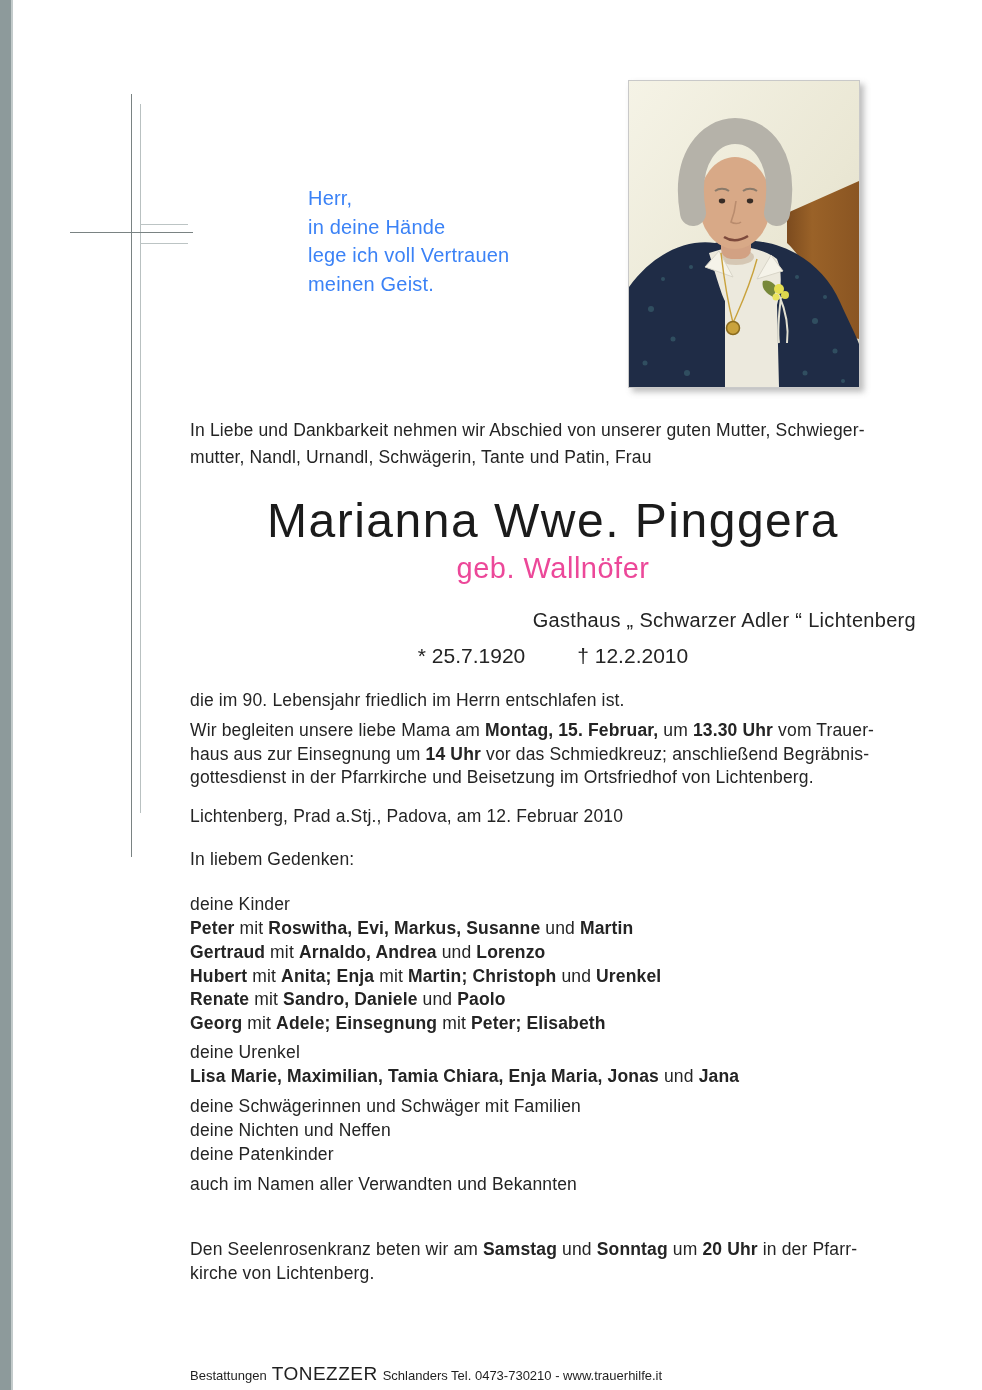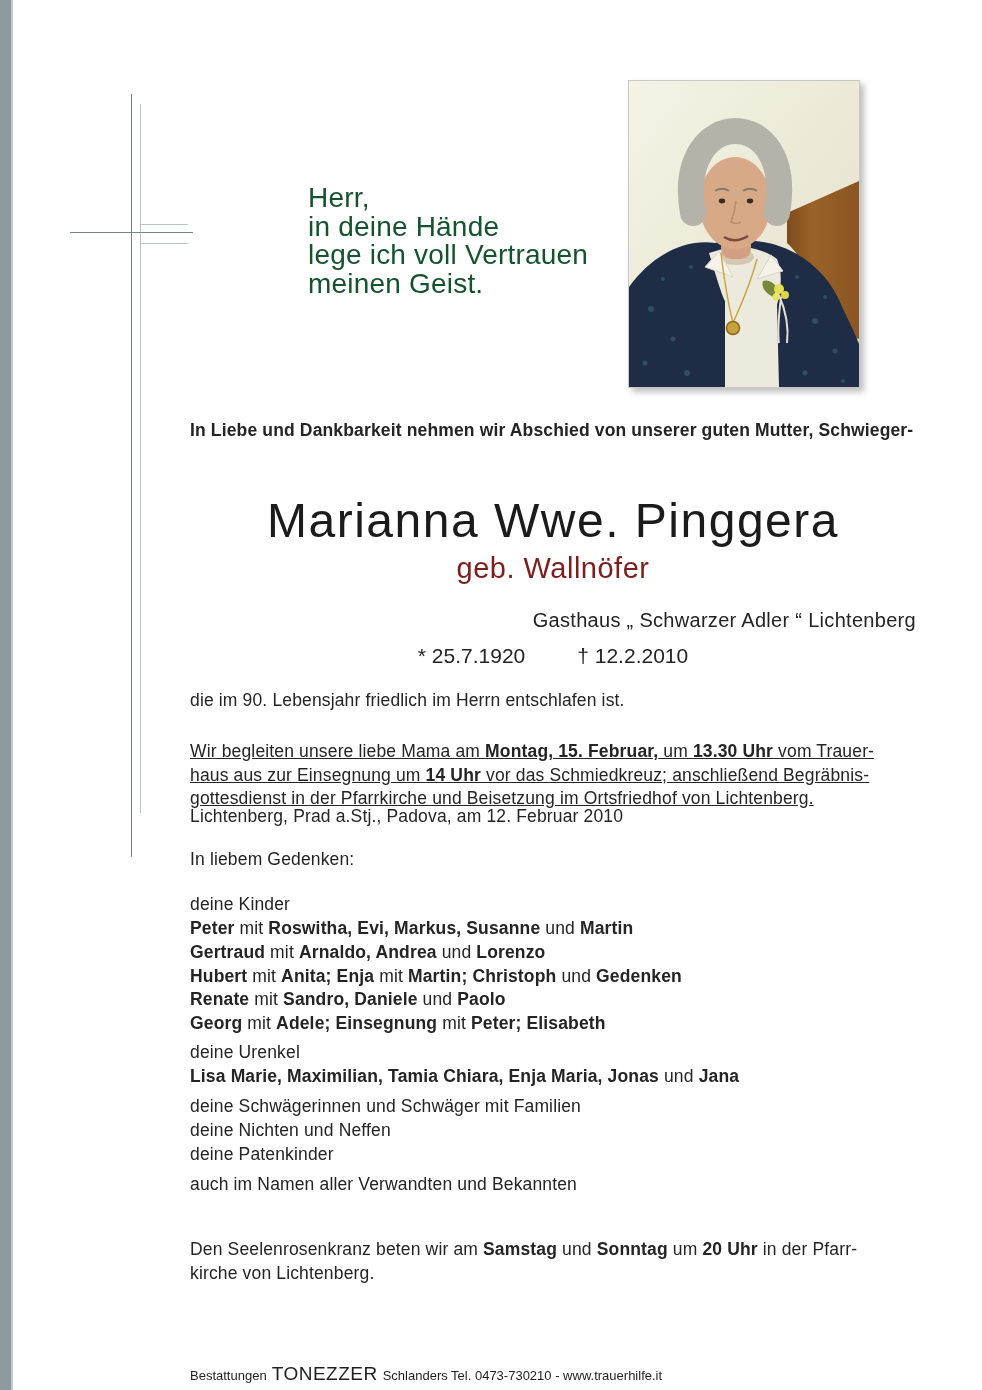--- a/index.html
+++ b/index.html
@@ -8,39 +8,39 @@
   
   .sidebar{position:absolute;left:0;top:0;width:11px;height:1390px;background:#8d9a9b;border-right:2px solid #c3cbcb;}
   
   .xline{position:absolute;}
   .v-dark{left:131px;top:94px;width:1px;height:763px;background:#7a8383;}
   .v-light{left:140px;top:104px;width:1px;height:709px;background:#b9c1c1;}
   .h-dark{left:70px;top:232px;width:123px;height:1px;background:#7a8383;}
   .h-light-top{left:140px;top:224px;width:48px;height:1px;background:#bcc4c4;}
   .h-light-bot{left:140px;top:243px;width:48px;height:1px;background:#bcc4c4;}
   
-  .prayer{position:absolute;left:308px;top:184px;font-size:28px;line-height:28.5px;color:#14532d;letter-spacing:.2px;}
+  .prayer{position:absolute;left:308px;top:184px;font-size:20px;line-height:28.5px;color:#3b82f6;letter-spacing:.2px;}
   
   .photo{position:absolute;left:628px;top:80px;width:230px;height:306px;border:1px solid #c9c9c9;
          box-shadow:4px 4px 6px rgba(110,110,110,.45);background:#ece9d8;}
   .photo svg{display:block;}
   
   .col{position:absolute;left:190px;top:0;width:740px;height:100%;}
   .block{position:absolute;left:0;width:726px;}
   .tline{white-space:pre;}
   .b{font-weight:700;}
   .body-text{font-size:17.5px;line-height:23.5px;color:#242424;letter-spacing:.15px;}
-  .intro{top:417px;line-height:27px;font-weight:bold;}
+  .intro{top:417px;line-height:27px;}
   .name-title{top:494px;width:726px;text-align:center;font-size:48px;line-height:54px;
               letter-spacing:1.5px;color:#1b1b1b;font-weight:400;margin:0;}
-  .maiden{top:552px;width:726px;text-align:center;font-size:29px;color:#7f1d1d;letter-spacing:.5px;}
+  .maiden{top:552px;width:726px;text-align:center;font-size:29px;color:#ec4899;letter-spacing:.5px;}
   .residence{top:609px;width:726px;text-align:right;font-size:20px;color:#242424;letter-spacing:.3px;}
   .dates{top:644px;width:726px;display:flex;justify-content:center;gap:52px;font-size:21px;color:#242424;}
   .passing{top:689px;}
-  .schedule{top:740px;text-decoration:underline;}
+  .schedule{top:719px;}
   .dateline{top:805px;}
   .gedenken{top:848px;}
   .kinder-label{top:893px;}
   .kinder-lines{top:917px;line-height:23.8px;}
   .urenkel-label{top:1041px;}
   .urenkel-lines{top:1065px;}
   .further-1{top:1095px;}
   .further-2{top:1119px;}
   .further-3{top:1143px;}
   .closing{top:1173px;}
@@ -124,20 +124,21 @@
         <circle cx="156" cy="214" r="4" fill="#ddd74e"></circle>
         <circle cx="147" cy="216" r="3.5" fill="#eae45f"></circle>
       </g>
     </svg>
   </div>
 
   <div class="col">
 
     <div class="block intro body-text">
         <div class="tline"><span>In Liebe und Dankbarkeit nehmen wir Abschied von unserer guten Mutter, Schwieger-</span></div>
+        <div class="tline"><span>mutter, Nandl, Urnandl, Schwägerin, Tante und Patin, Frau</span></div>
       </div>
 
     <h1 class="block name-title">Marianna Wwe. Pinggera</h1>
 
     <div class="block maiden">geb. Wallnöfer</div>
 
     <div class="block residence">Gasthaus „ Schwarzer Adler “ Lichtenberg</div>
 
     <div class="block dates">
       <span>* 25.7.1920</span>
@@ -153,21 +154,21 @@
       </div>
 
     <div class="block dateline body-text">Lichtenberg, Prad a.Stj., Padova, am 12. Februar 2010</div>
 
     <div class="block gedenken body-text">In liebem Gedenken:</div>
 
     <div class="block kinder-label body-text">deine Kinder</div>
     <div class="block kinder-lines body-text">
         <div class="tline"><span class="b">Peter</span><span> mit </span><span class="b">Roswitha, Evi, Markus, Susanne</span><span> und </span><span class="b">Martin</span></div>
         <div class="tline"><span class="b">Gertraud</span><span> mit </span><span class="b">Arnaldo, Andrea</span><span> und </span><span class="b">Lorenzo</span></div>
-        <div class="tline"><span class="b">Hubert</span><span> mit </span><span class="b">Anita;</span><span> </span><span class="b">Enja</span><span> mit </span><span class="b">Martin;</span><span> </span><span class="b">Christoph</span><span> und </span><span class="b">Gedenken</span></div>
+        <div class="tline"><span class="b">Hubert</span><span> mit </span><span class="b">Anita;</span><span> </span><span class="b">Enja</span><span> mit </span><span class="b">Martin;</span><span> </span><span class="b">Christoph</span><span> und </span><span class="b">Urenkel</span></div>
         <div class="tline"><span class="b">Renate</span><span> mit </span><span class="b">Sandro, Daniele</span><span> und </span><span class="b">Paolo</span></div>
         <div class="tline"><span class="b">Georg</span><span> mit </span><span class="b">Adele;</span><span> </span><span class="b">Einsegnung</span><span> mit </span><span class="b">Peter;</span><span> </span><span class="b">Elisabeth</span></div>
       </div>
 
     <div class="block urenkel-lines body-text">
         <div class="tline"><span class="b">Lisa Marie, Maximilian, Tamia Chiara, Enja Maria, Jonas</span><span> und </span><span class="b">Jana</span></div>
       </div>
     <div class="block urenkel-label body-text">deine Urenkel</div>
 
     <div class="block further-1 body-text">deine Schwägerinnen und Schwäger mit Familien</div>

